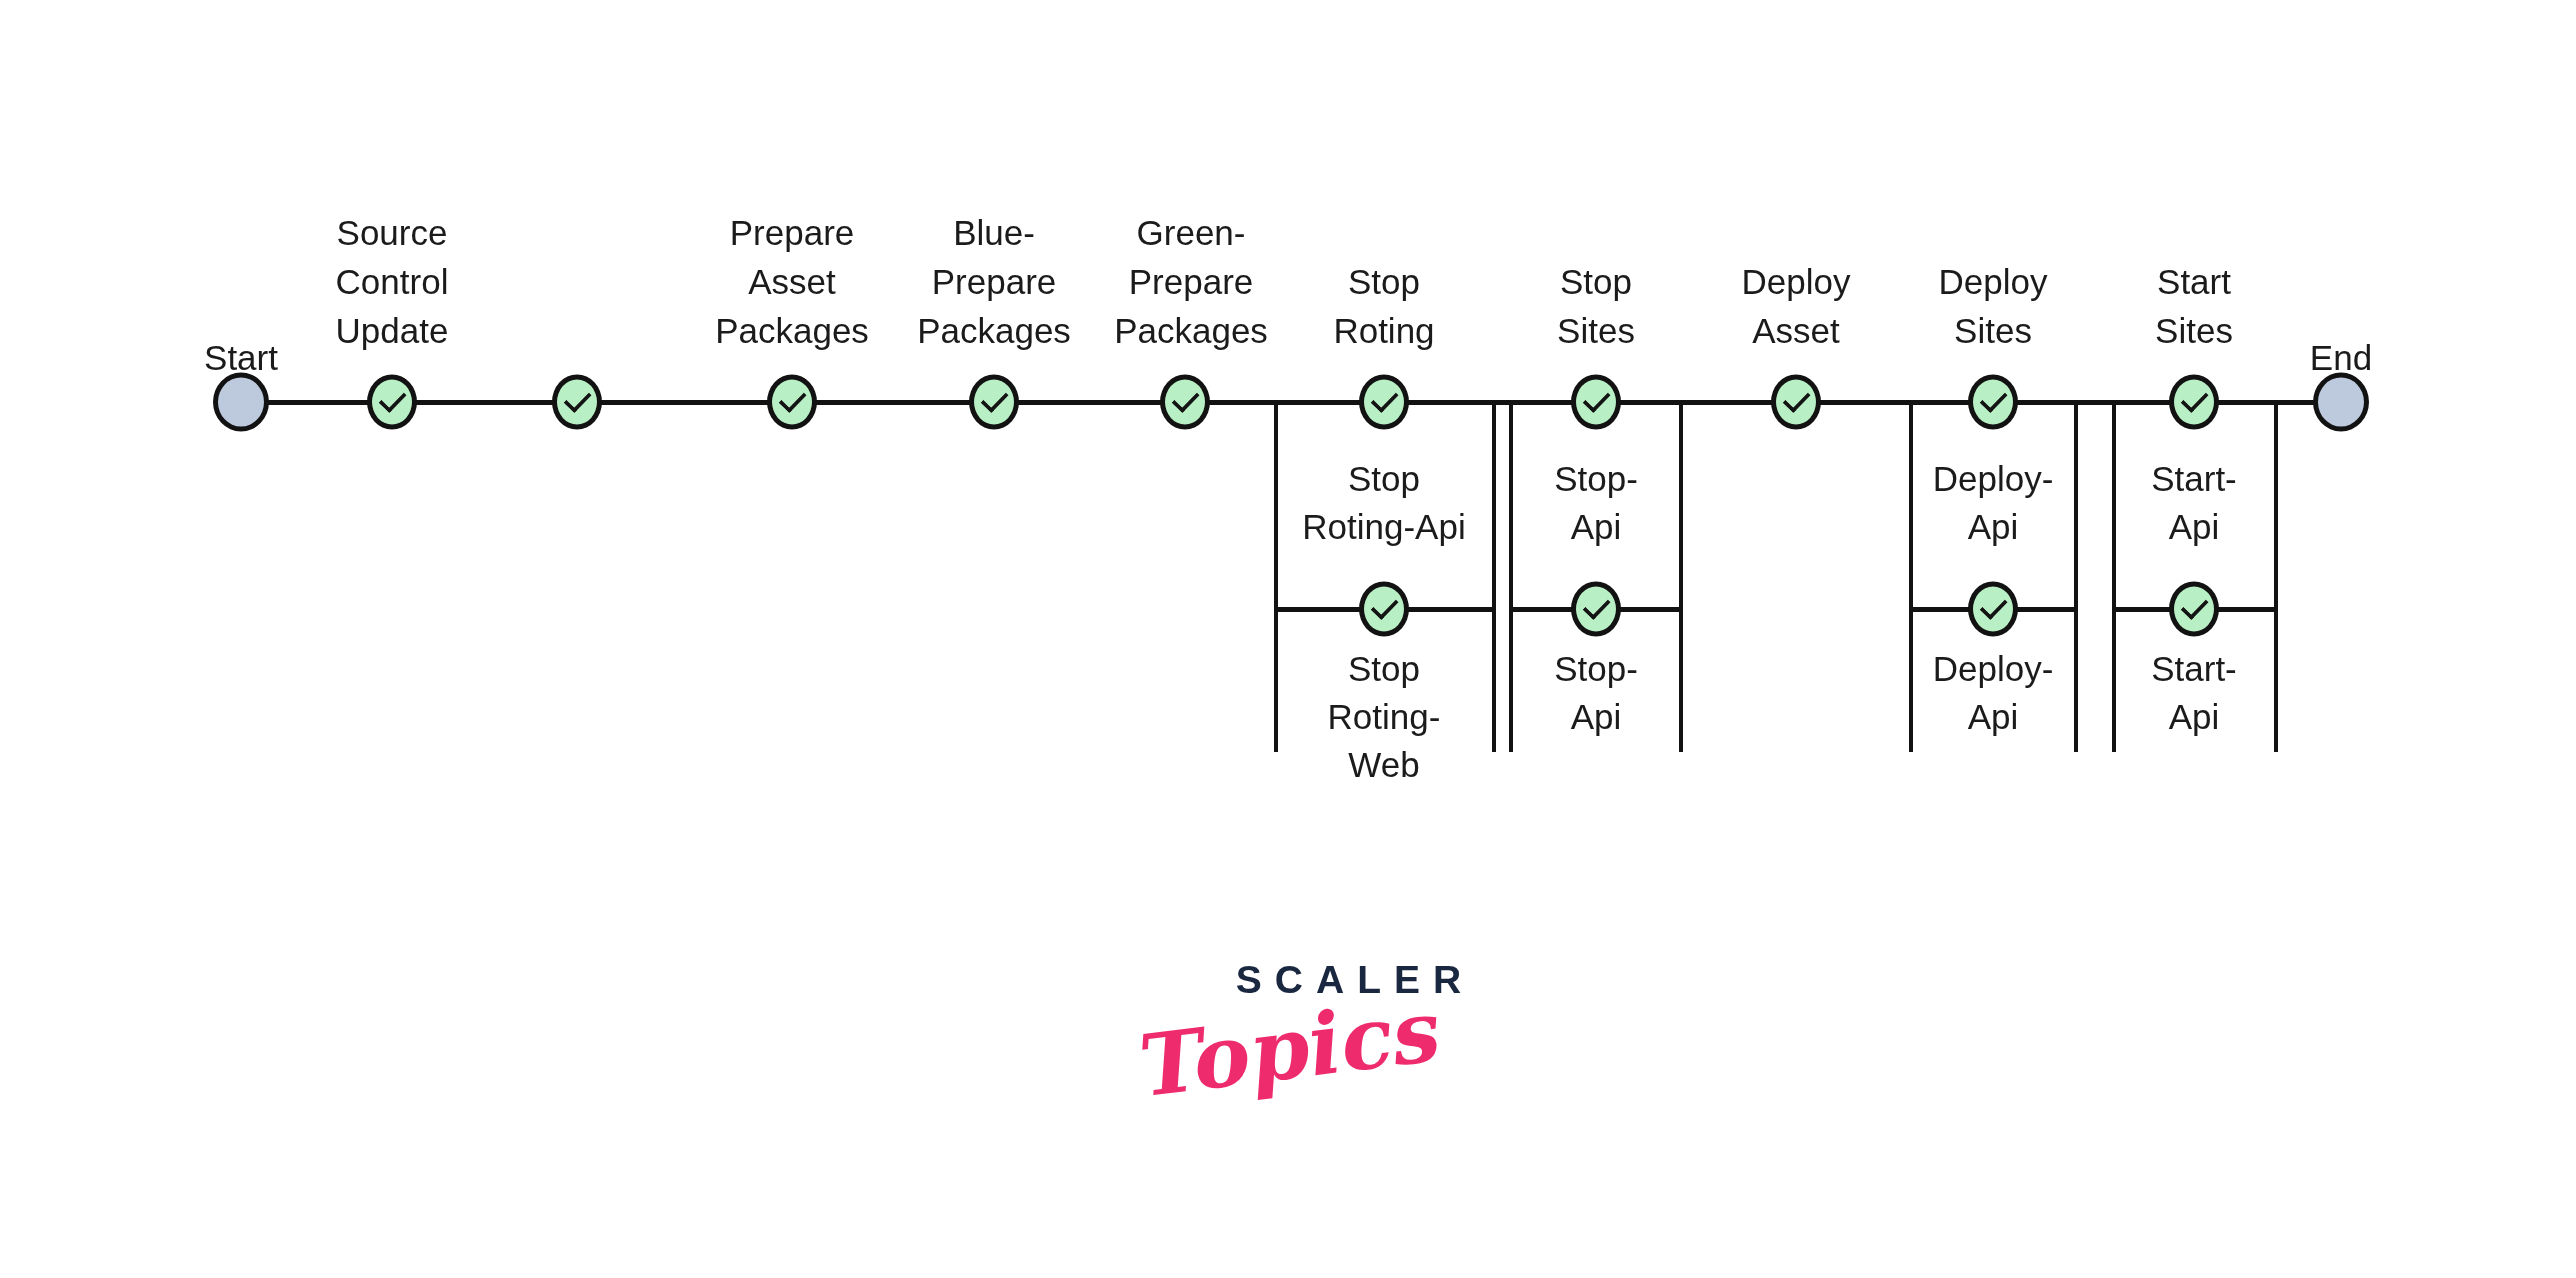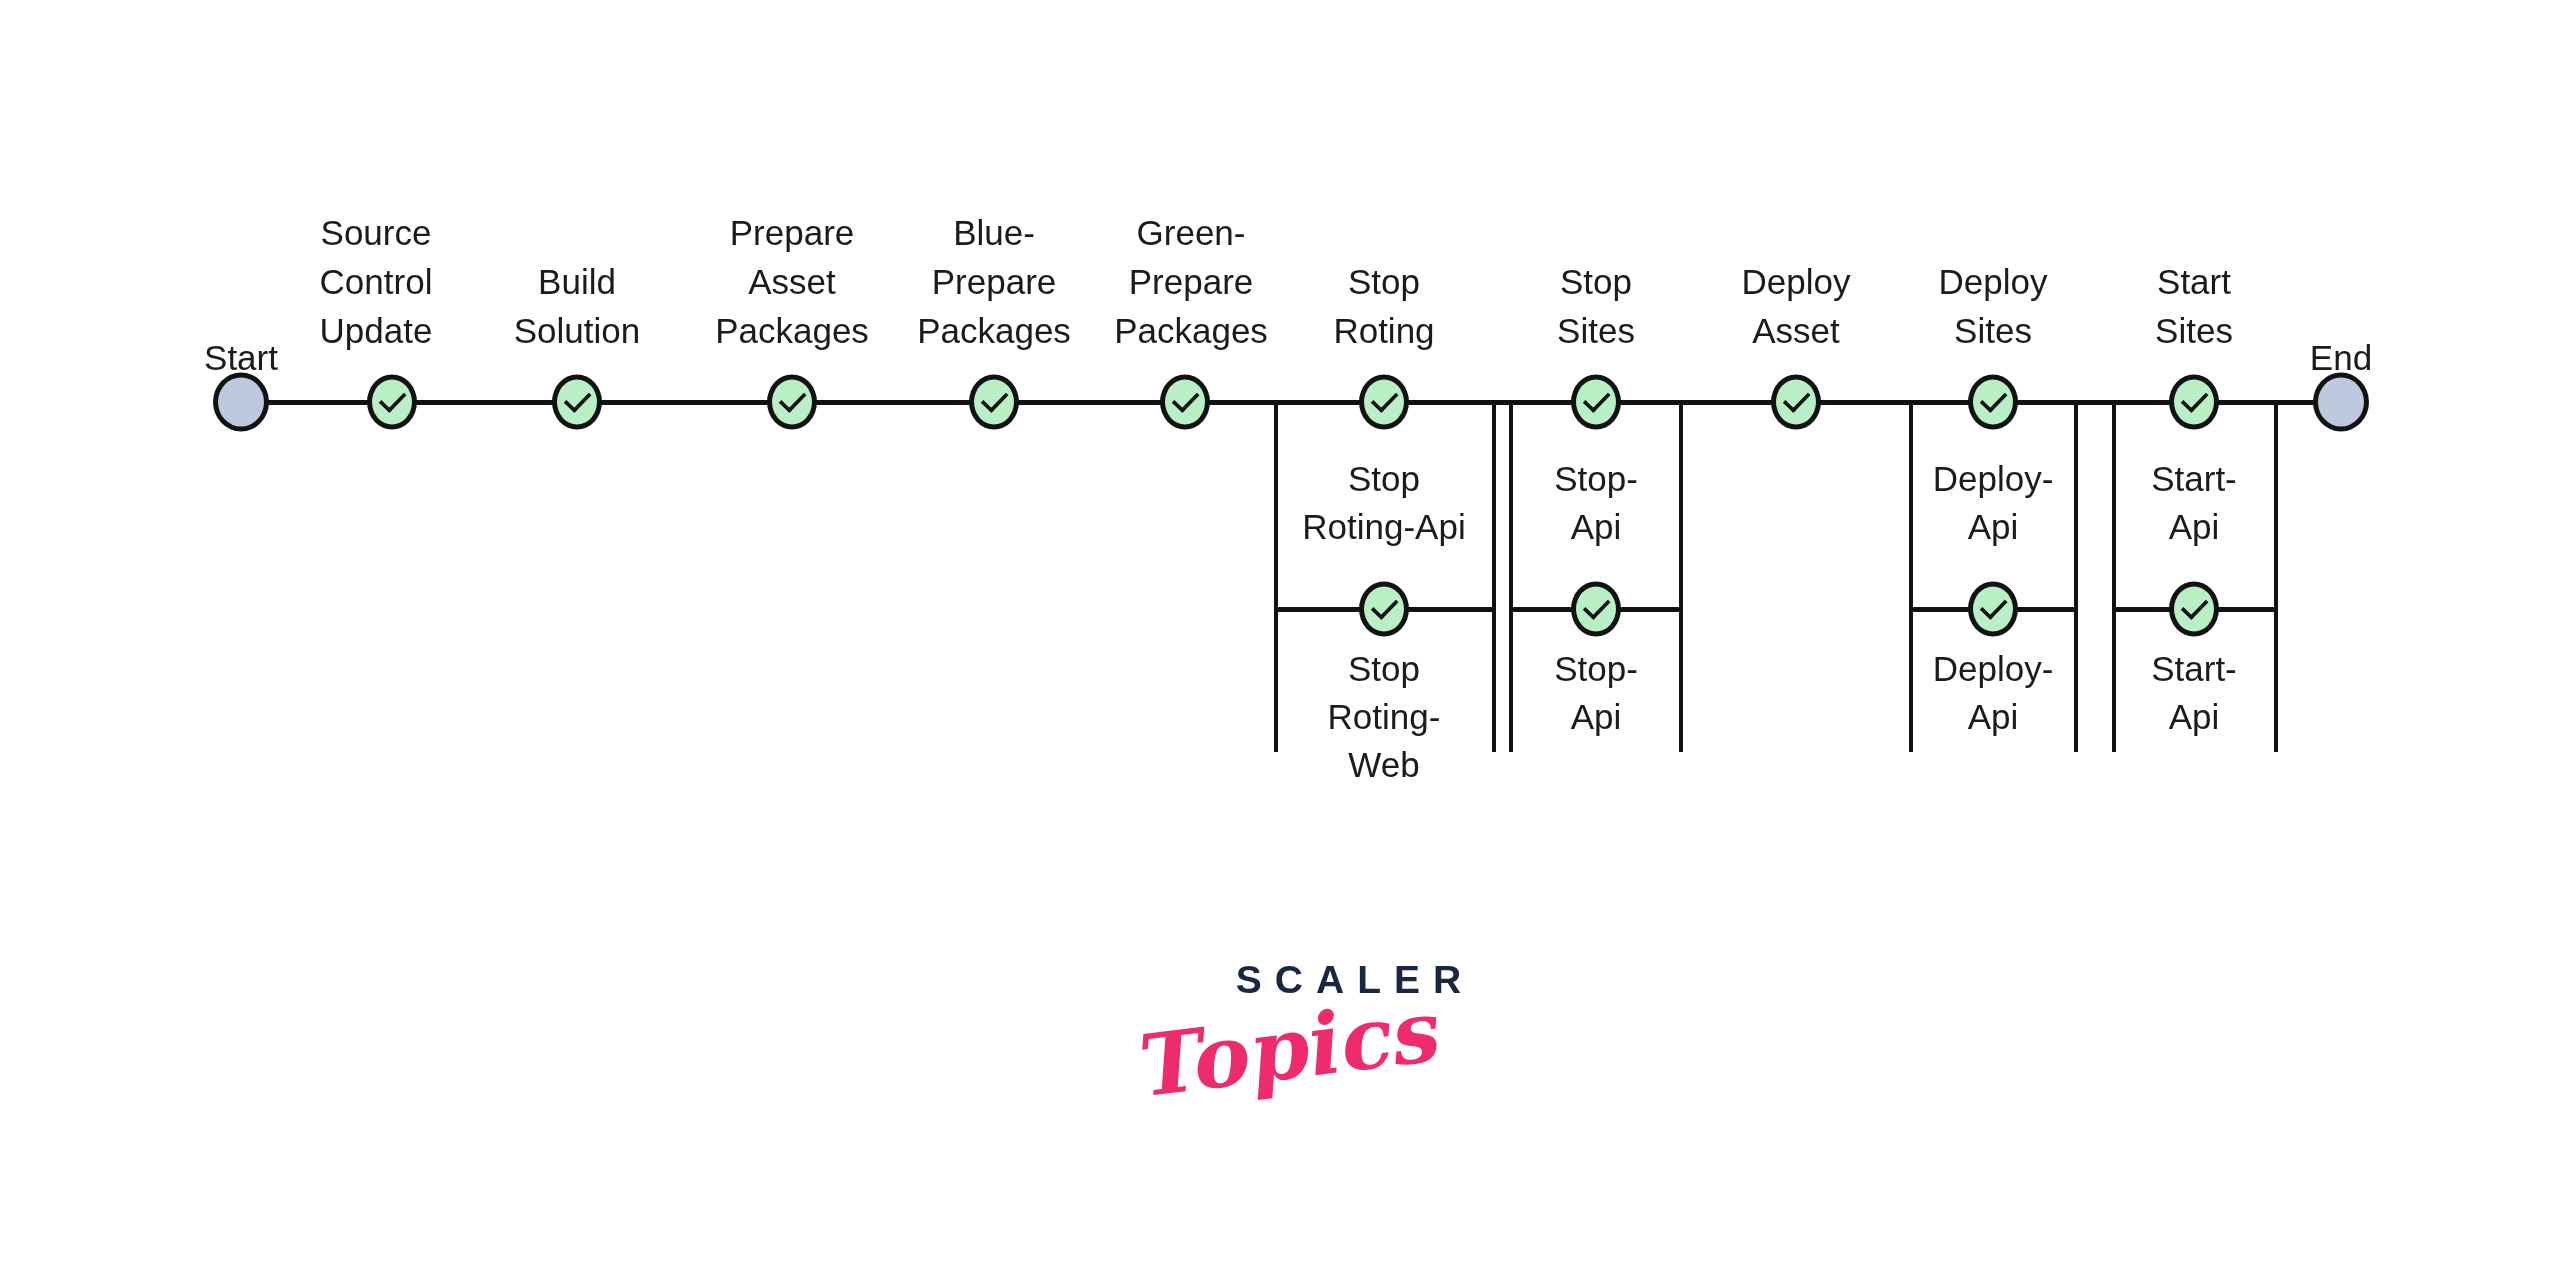--- a/index.html
+++ b/index.html
@@ -154,25 +154,23 @@
     <span class="check"></span>
   </div>
   <div class="node green" style="left:1993px; top:609px;">
     <span class="check"></span>
   </div>
   <div class="node green" style="left:2194px; top:609px;">
     <span class="check"></span>
   </div>
 
   <div class="stage-label terminal" style="left:241px;">Start</div>
-  <div class="stage-label" style="left:376px;">Source
+  <div class="stage-label" style="left:392px;">Source
 Control
 Update</div>
-  <div class="stage-label" style="left:577px;">Build
-Solution</div>
   <div class="stage-label" style="left:792px;">Prepare
 Asset
 Packages</div>
   <div class="stage-label" style="left:994px;">Blue-
 Prepare
 Packages</div>
   <div class="stage-label" style="left:1191px;">Green-
 Prepare
 Packages</div>
   <div class="stage-label" style="left:1384px;">Stop

